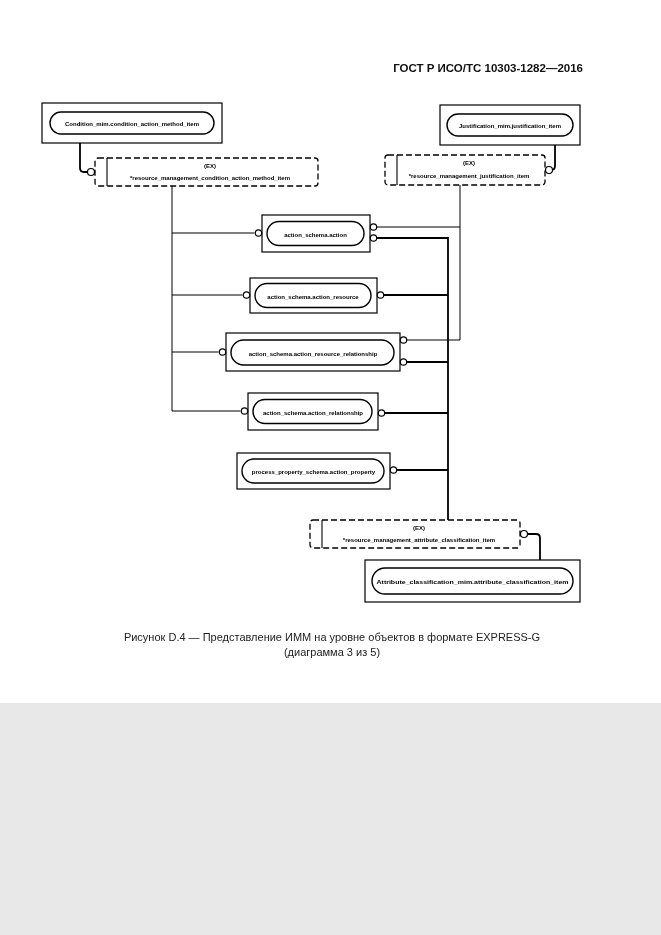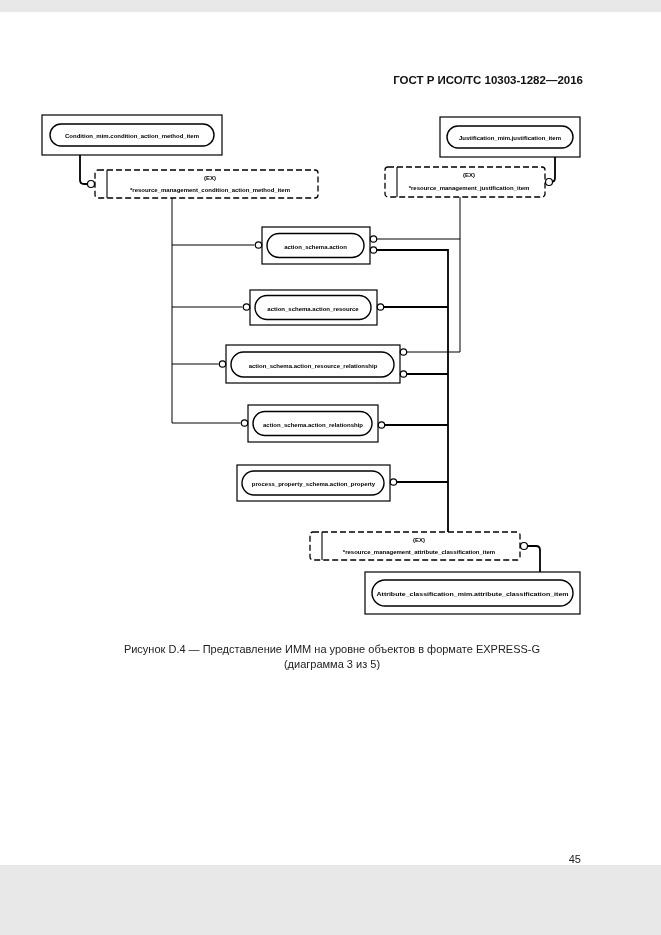--- a/index.html
+++ b/index.html
@@ -1,19 +1,19 @@
 <!DOCTYPE html>
 <html><head>
 <meta charset="utf-8">
 <style>
   html,body{margin:0;padding:0;background:#e8e8e8;}
   .page{
     position:relative;
-    width:661px;height:853px;
-    margin:12px auto;
+    width:661px;height:703px;
+    margin:0 auto;
     background:#ffffff;
     font-family:"Liberation Sans", sans-serif;
     overflow:hidden;
   }
   svg{display:block;}
   .hdr{font:bold 11.5px "Liberation Sans", sans-serif; fill:#111;}
   .cap{font:11px "Liberation Sans", sans-serif; fill:#222;}
   .pnum{font:11px "Liberation Sans", sans-serif; fill:#222;}
   .lbl{font:bold 6px "Liberation Sans", sans-serif; fill:#000;}
   .tag{font:bold 6px "Liberation Sans", sans-serif; fill:#000;}

